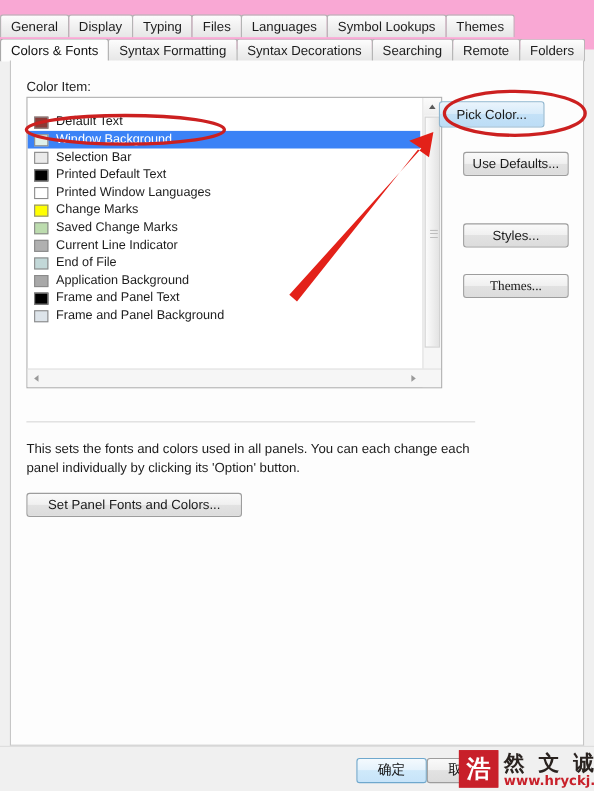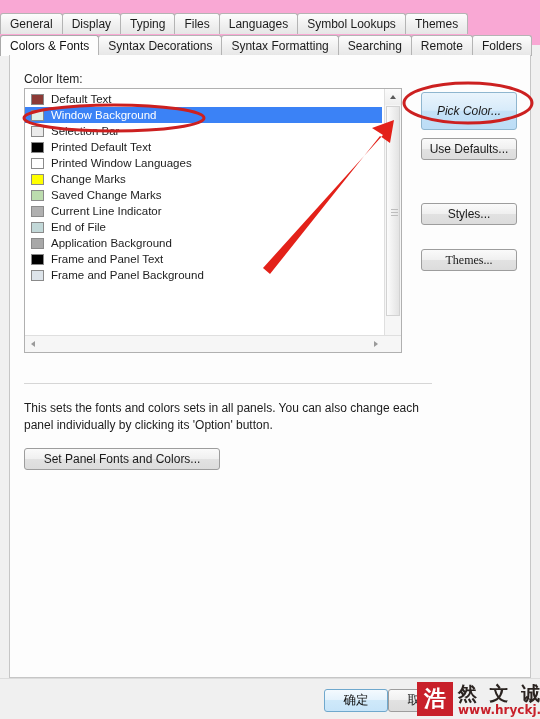--- a/index.html
+++ b/index.html
@@ -49,21 +49,21 @@
 
   
   .listbox{
     position:absolute;left:24px;top:88px;width:378px;height:265px;
     background:#ffffff;
     border:1px solid #b0b0b0;
     box-sizing:border-box;
     overflow:hidden;
   }
   .listinner{
-    position:absolute;left:0;top:2px;width:357px;
+    position:absolute;left:0;top:14px;width:357px;
   }
   .litem{
     height:16px;display:flex;align-items:center;padding-left:6px;
     font-size:11.5px;color:#1c1c1c;white-space:nowrap;
   }
   .litem.sel{background:#3b82f6;color:#ffffff;}
   .swatch{
     width:13px;height:11px;
     border:1px solid #8a8a8a;
     margin-right:7px;flex:none;box-sizing:border-box;
@@ -116,21 +116,21 @@
     border:1px solid #9d9d9d;
     border-radius:3px;
     display:flex;align-items:center;justify-content:center;
     box-sizing:border-box;
     white-space:nowrap;
   }
   .btn.focus{
     background:linear-gradient(to bottom,#eaf4fc 0%,#d7ebfa 48%,#c4e1f7 50%,#bcddf6 100%);
     border-color:#8fb6cf;
   }
-  .btn-pick   {left:421px;top:92px; width:96px;height:38px;font-style:italic;}
+  .btn-pick   {left:399px;top:92px; width:96px;height:24px;}
   .btn-useDef {left:421px;top:138px;width:96px;height:22px;}
   .btn-styles {left:421px;top:203px;width:96px;height:22px;}
   .btn-themes {left:421px;top:249px;width:96px;height:22px;font-family:Liberation Serif, serif;}
 
   
   .sep{position:absolute;left:24px;top:383px;width:408px;height:1px;background:#d6d6d6;}
   .desc{
     position:absolute;left:24px;top:400px;width:420px;
     font-size:12px;color:#1c1c1c;line-height:17px;
   }
@@ -198,22 +198,22 @@
         <div class="tab">General</div>
         <div class="tab">Display</div>
         <div class="tab">Typing</div>
         <div class="tab">Files</div>
         <div class="tab">Languages</div>
         <div class="tab">Symbol Lookups</div>
         <div class="tab">Themes</div>
       </div>
     <div class="tabrow r2" id="tabrow2">
         <div class="tab sel">Colors &amp; Fonts</div>
+        <div class="tab">Syntax Formatting</div>
         <div class="tab">Syntax Decorations</div>
-        <div class="tab">Syntax Formatting</div>
         <div class="tab">Searching</div>
         <div class="tab">Remote</div>
         <div class="tab">Folders</div>
       </div>
   </div>
 
   <div class="pagebody"></div>
 
   <div class="lbl-coloritem">Color Item:</div>
 
@@ -290,21 +290,21 @@
         </div>
     </div>
   </div>
 
   <div class="btn btn-pick focus">Pick Color...</div>
   <div class="btn btn-useDef">Use Defaults...</div>
   <div class="btn btn-styles">Styles...</div>
   <div class="btn btn-themes">Themes...</div>
 
   <div class="sep"></div>
-  <div class="desc">This sets the fonts and colors sets in all panels. You can also change each panel individually by clicking its 'Option' button.</div>
+  <div class="desc">This sets the fonts and colors used in all panels. You can each change each panel individually by clicking its 'Option' button.</div>
   <div class="btn-setpanel">Set Panel Fonts and Colors...</div>
 
   <div class="footer">
     <div class="footer-line"></div>
     <div class="fbtn ok">确定</div>
     <div class="fbtn cancel">取消</div>
   </div>
 
   <div class="watermark">
     <div class="wm-seal">浩</div>

